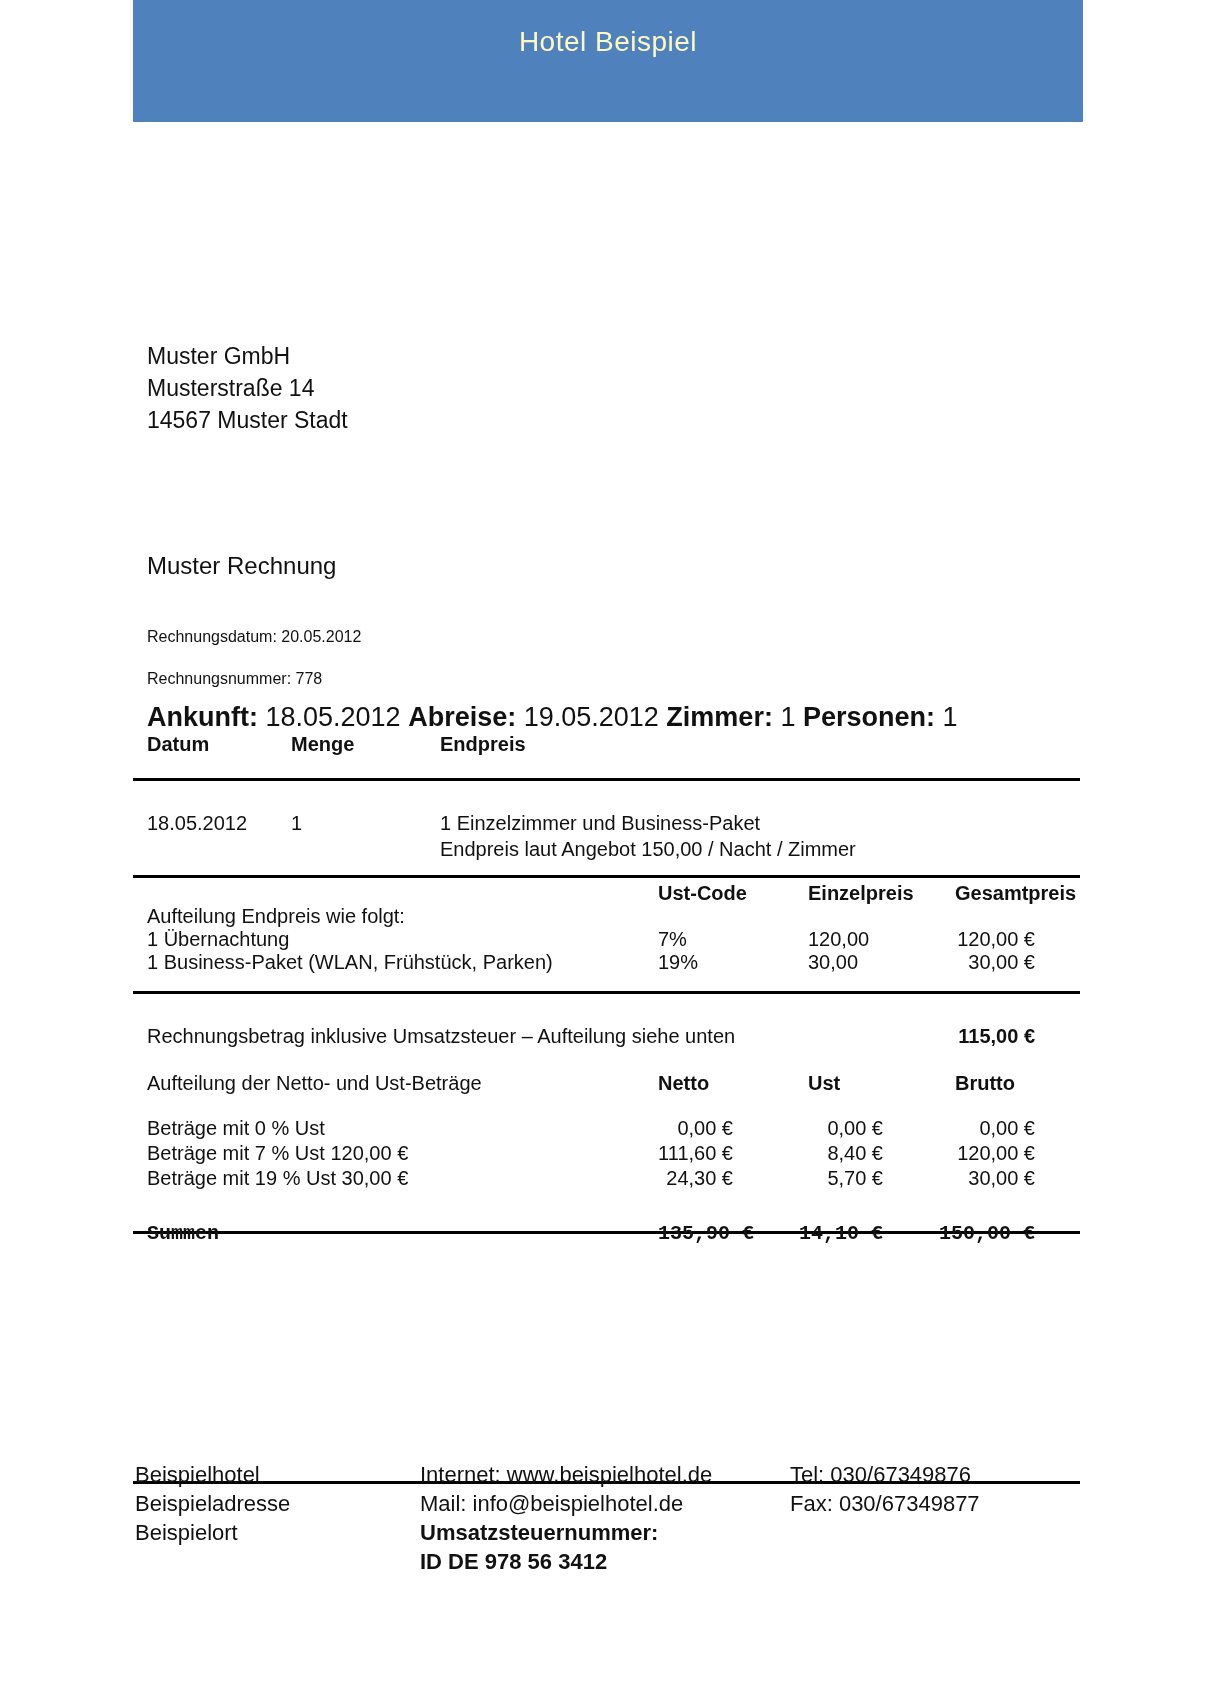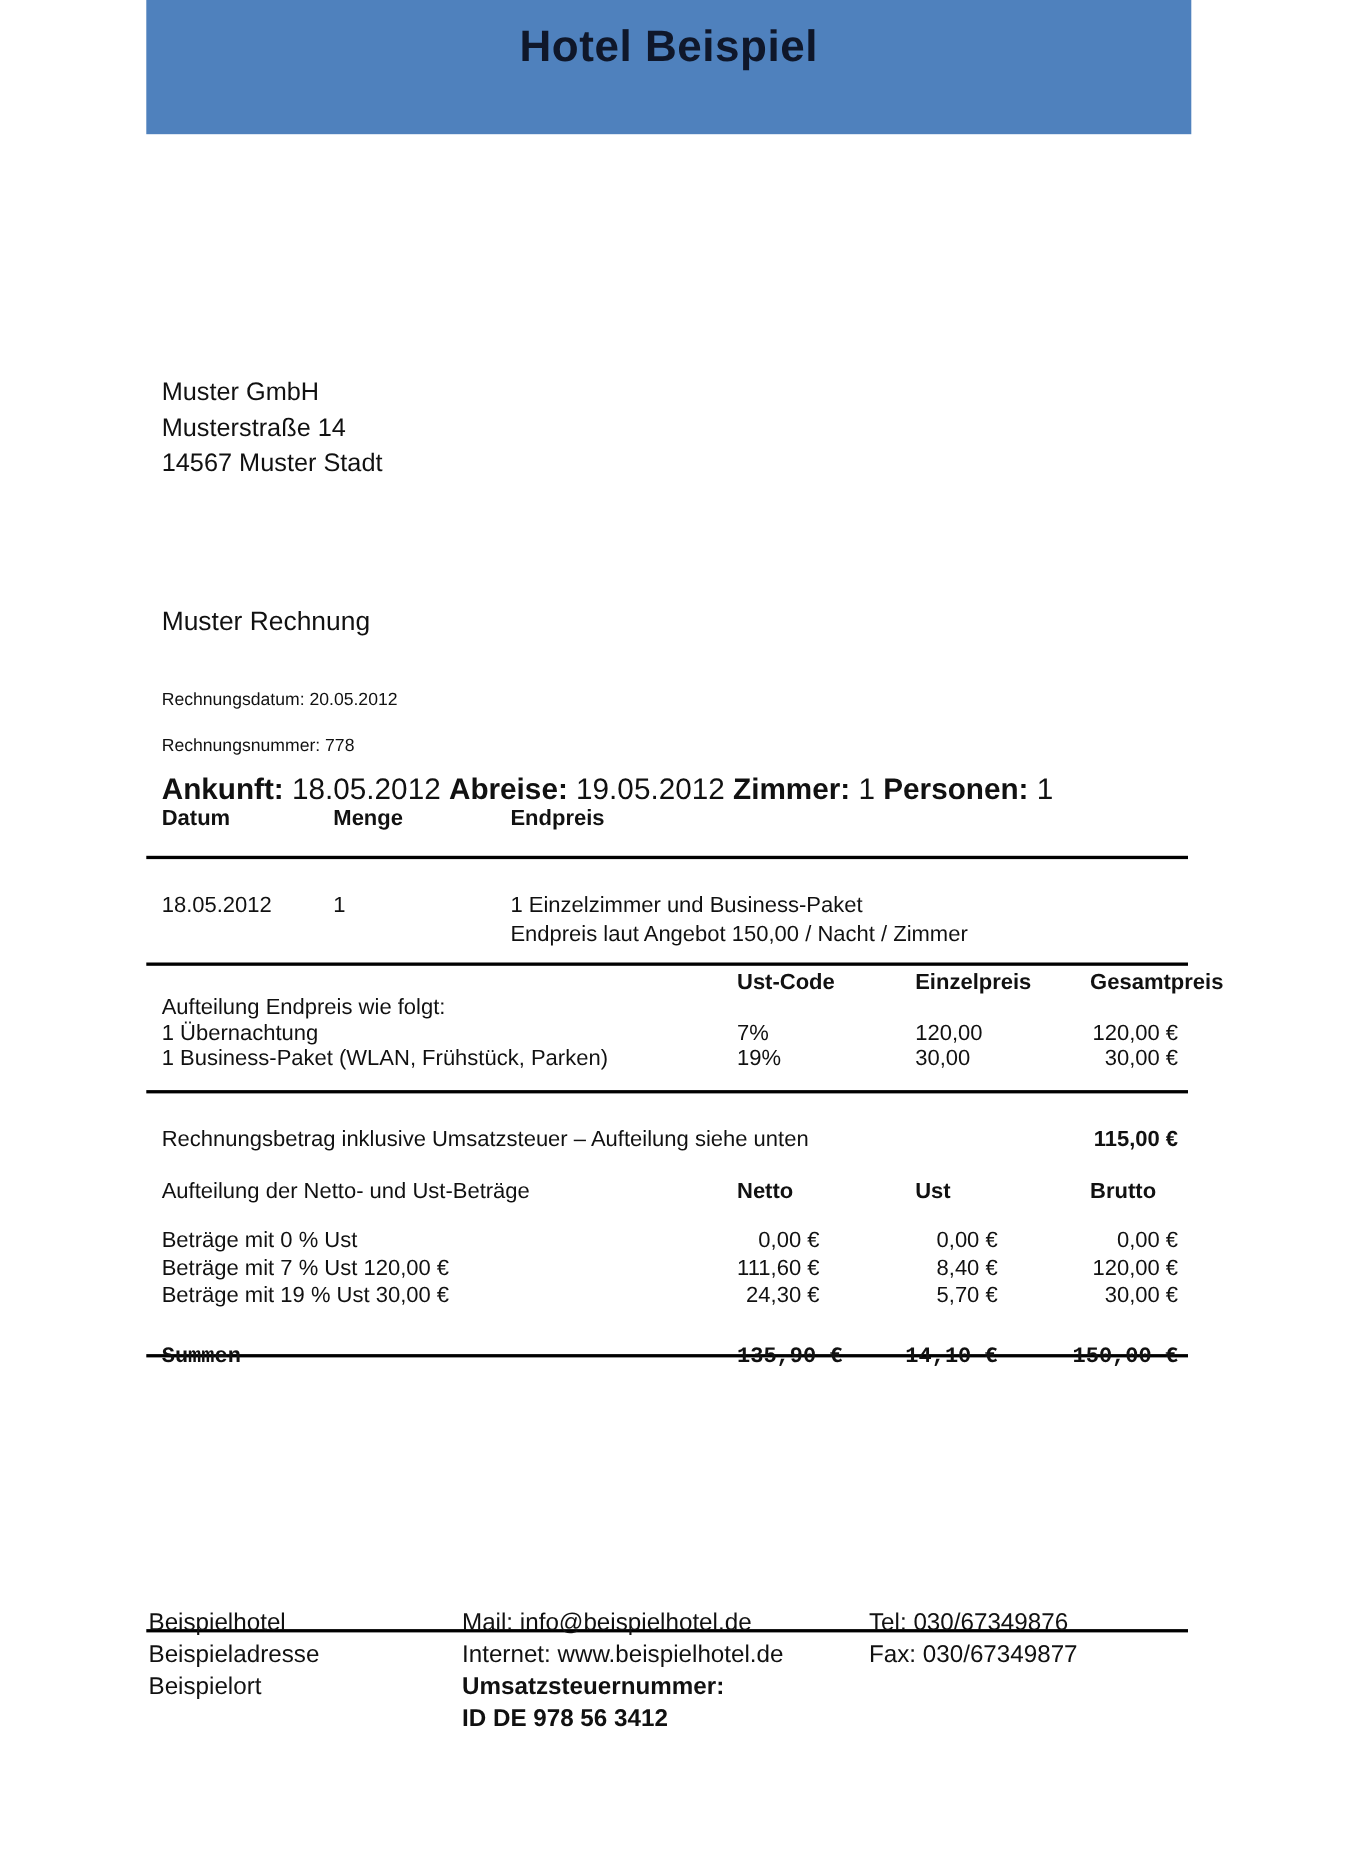--- a/index.html
+++ b/index.html
@@ -11,34 +11,34 @@
     font-family:"Liberation Sans","DejaVu Sans",sans-serif;
     color:#111;
     overflow:hidden;
   }
   
   .band{
     position:absolute; left:133px; top:0; width:950px; height:122px;
     background:#4F81BD; text-align:center;
   }
   .band .title{
-    margin-top:16px; font-size:40px; line-height:52px; color:#0f172a;
-    font-weight:700; letter-spacing:0.5px;
+    margin-top:16px; font-size:28px; line-height:52px; color:#fef9c3;
+    font-weight:400; letter-spacing:0.5px;
   }
   
   .abs{position:absolute;margin-top:44px;}
   .addr{left:147px; top:296px; font-size:23px; line-height:32px;}
   .heading{left:147px; top:507px; font-size:24px; line-height:30px; font-weight:normal;}
   .meta{left:147px; top:572px; font-size:16px; line-height:42px;}
   .stay{left:147px; top:660px; font-size:27px; line-height:26px;}
   .stay b{font-weight:bold;}
   
   .rule{position:absolute; left:133px; width:947px; height:3px; background:#000;}
   
-  .tbl{position:absolute; left:135px; width:945px; font-size:20px; line-height:24px; white-space:nowrap;gap:12px;}
+  .tbl{position:absolute; left:135px; width:945px; font-size:20px; line-height:24px; white-space:nowrap;}
   .grid-items{display:grid; grid-template-columns:144px 149px 1fr;}
   .grid-money{display:grid; grid-template-columns:523px 75px 150px 197px;}
   .cell{overflow:visible;}
   .pl12{padding-left:12px;}
   .plC{padding-left:75px;}
   .plD{padding-left:72px;}
   .valB{text-align:right;}
   .valC{text-align:right;}
   .valD{text-align:right; padding-right:45px;}
   .bold{font-weight:bold;}
@@ -163,22 +163,22 @@
   </div>
 
   <div class="rule" style="top:1481px;"></div>
   <div class="footgrid">
     <div>
       <div>Beispielhotel</div>
       <div>Beispieladresse</div>
       <div>Beispielort</div>
     </div>
     <div>
+      <div>Internet: www.beispielhotel.de</div>
       <div>Mail: info@beispielhotel.de</div>
-      <div>Internet: www.beispielhotel.de</div>
       <div class="bold">Umsatzsteuernummer:</div>
       <div class="bold">ID DE 978 56 3412</div>
     </div>
     <div>
       <div>Tel: 030/67349876</div>
       <div>Fax: 030/67349877</div>
     </div>
   </div>
 
 </div>

